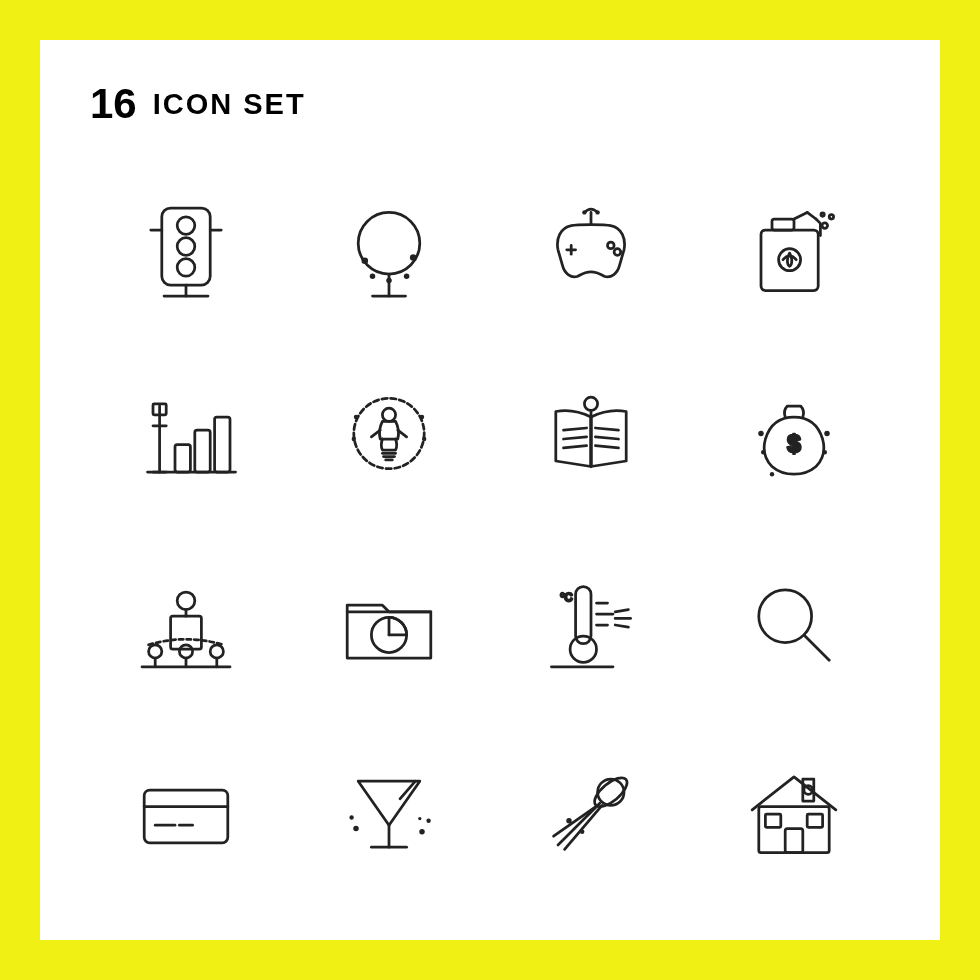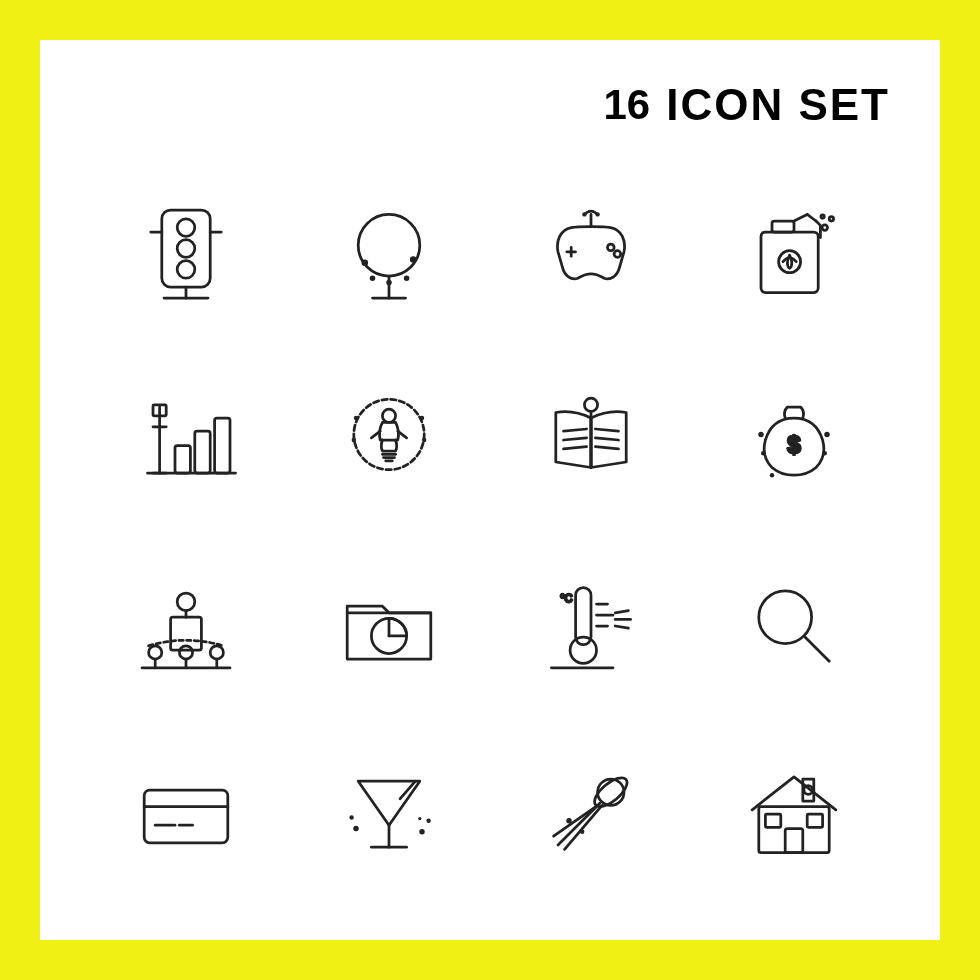--- a/index.html
+++ b/index.html
@@ -19,29 +19,28 @@
       height: 900px;
       display: flex;
       flex-direction: column;
       padding: 40px 50px 40px 50px;
     }
     .header {
       display: flex;
       align-items: center;
       gap: 16px;
       margin-bottom: 36px;
-      justify-content: flex-end;
     }
     .header-number {
       font-size: 42px;
       font-weight: 900;
       color: #000;
     }
     .header-title {
-      font-size: 44px;
+      font-size: 29px;
       font-weight: 700;
       color: #000;
       letter-spacing: 2px;
     }
     .icons-grid {
       display: grid;
       grid-template-columns: repeat(4, 1fr);
       grid-template-rows: repeat(4, 1fr);
       gap: 10px;
       flex: 1;

